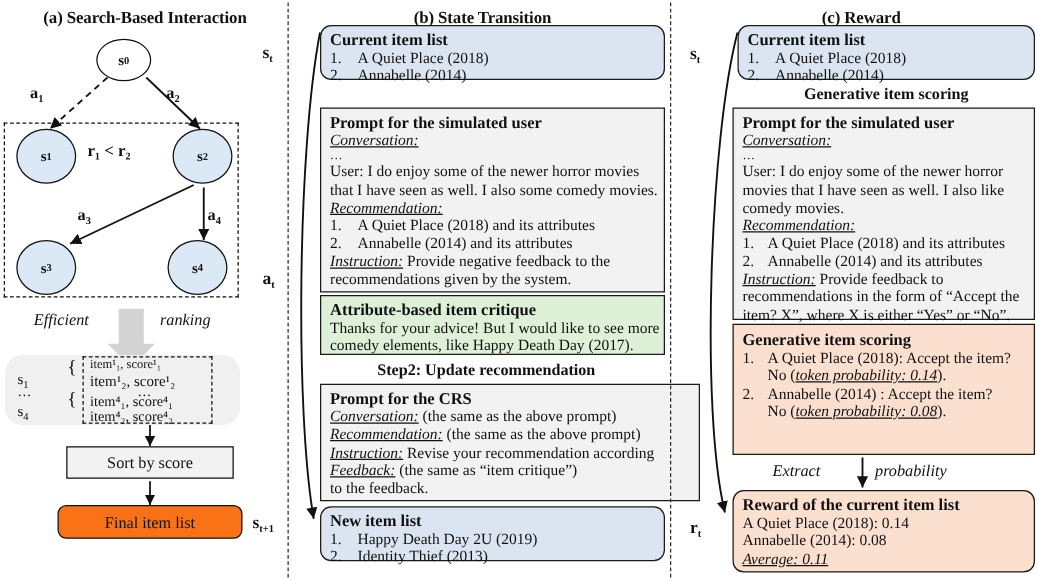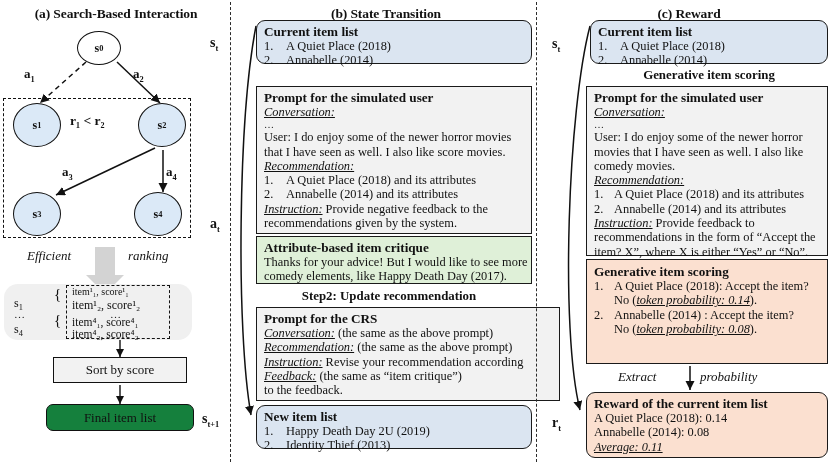--- a/index.html
+++ b/index.html
@@ -37,21 +37,21 @@
   
   .node{position:absolute;border-radius:50%;background:#dbe9f7;
         border:1.4px solid #111;display:flex;align-items:center;
         justify-content:center;font-weight:bold;font-size:12px;}
   .node.root{background:#ffffff;}
   .dashbox{position:absolute;border:1.7px dashed #111;box-sizing:border-box;}
   .glabel{position:absolute;font-weight:bold;font-size:13px;text-align:center;}
   .sq{position:absolute;box-sizing:border-box;border:1.4px solid #111;
       background:#f2f2f2;display:flex;align-items:center;justify-content:center;
       font-size:13px;}
-  .sq.bl{background:#15803d;border-radius:7px;}
+  .sq.bl{background:#f97316;border-radius:7px;}
   .roundbg{position:absolute;background:#f0f0f0;border-radius:14px;}
   .mono-item{position:absolute;font-size:13px;white-space:nowrap;}
   sub{font-size:8.4px;}
 
   .arrowlbl{position:absolute;font-style:italic;font-size:13px;}
   svg{position:absolute;left:0;top:0;overflow:visible;}
   .stlabel{position:absolute;font-weight:bold;font-size:14px;}
 </style>
 </head>
 <body>
@@ -175,21 +175,21 @@
     <div class="ln"><span class="num">1.</span><span>A Quiet Place (2018)</span></div>
     <div class="ln"><span class="num">2.</span><span>Annabelle (2014)</span></div>
   </div>
 
 
   <div class="box grey" style="left:24px;top:86px;width:276px;height:148px;padding:3px 7px">
     <div class="hd">Prompt for the simulated user</div>
     <div class="ln it u">Conversation:</div>
     <div class="ln" style="font-size:10px;line-height:11px">…</div>
     <div class="ln">User: I do enjoy some of the newer horror movies</div>
-    <div class="ln">that I have seen as well. I also like score movies.</div>
+    <div class="ln">that I have seen as well. I also some comedy movies.</div>
     <div class="ln it u">Recommendation:</div>
     <div class="ln"><span class="num">1.</span><span>A Quiet Place (2018) and its attributes</span></div>
     <div class="ln"><span class="num">2.</span><span>Annabelle (2014) and its attributes</span></div>
     <div class="ln"><span class="it u">Instruction:</span><span> Provide negative feedback to the</span></div>
     <div class="ln">recommendations given by the system.</div>
   </div>
 
   <div class="box green" style="left:24px;top:236px;width:276px;height:48px;padding:3px 7px">
     <div class="hd">Attribute-based item critique</div>
     <div class="ln">Thanks for your advice! But I would like to see more</div>

